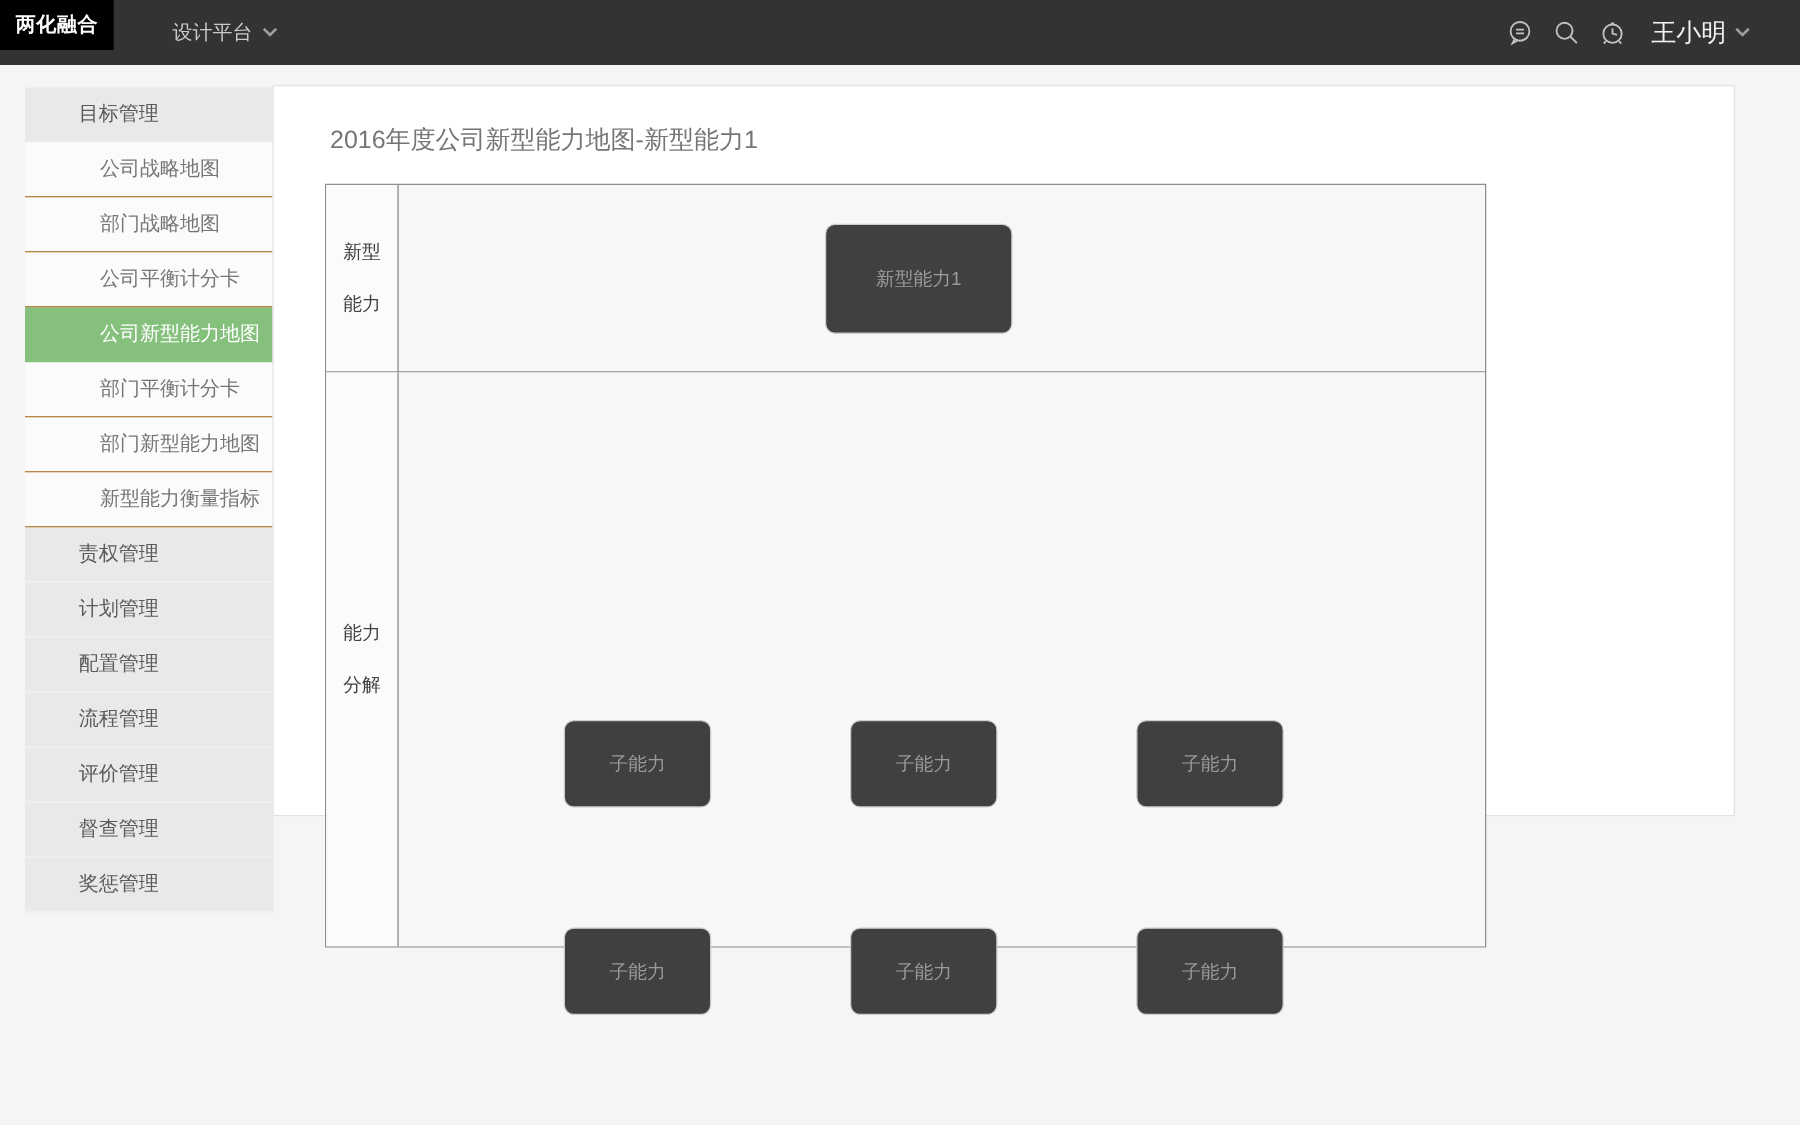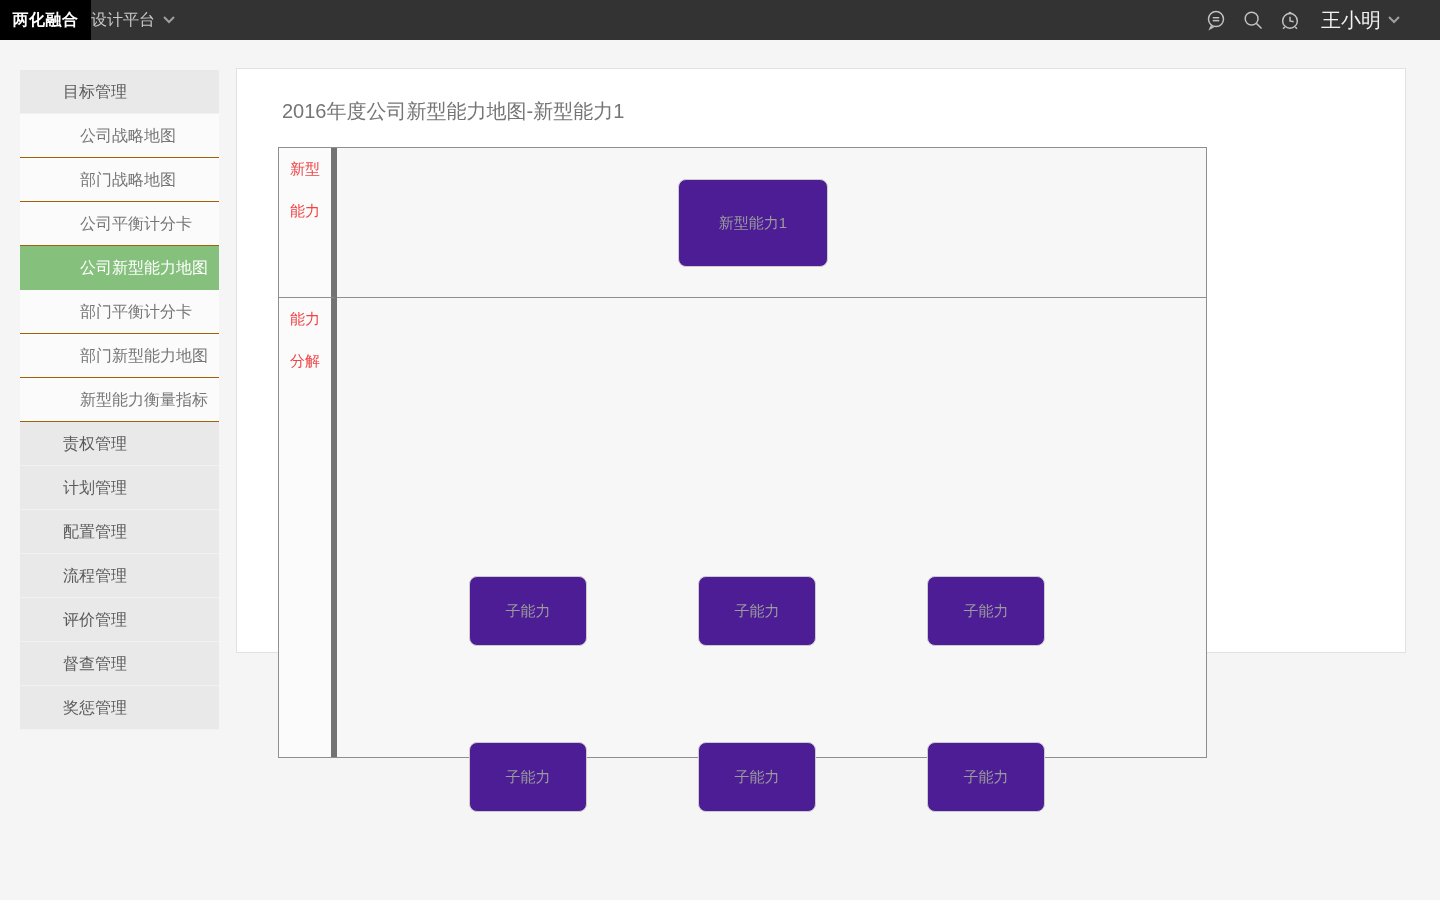--- a/index.html
+++ b/index.html
@@ -6,31 +6,31 @@
   html,body { width:1440px; height:900px; }
   body {
     font-family: "Liberation Sans", "DejaVu Sans", sans-serif;
     background: #f5f5f5;
     position: relative;
     overflow: hidden;
   }
 
   
   .topbar {
-    height:40px; background: var(--topbar_bg, #333333);
-    display:flex; align-items:center;
+    height:52px; background: var(--topbar_bg, #333333);
+    display:flex; gap:32px;
   }
   .logo {
     width:91px; height:40px; background: var(--logo_bg, #000000);
     color:#fff; font-weight:bold; font-size:16px;
     display:flex; align-items:center; justify-content:center;
     letter-spacing:0.5px; cursor:pointer;
   }
   .nav-item {
-    color:#c9c9c9; font-size:16px;
+    margin-left:15px; color:#c9c9c9; font-size:16px;
     display:flex; align-items:center; gap:8px; cursor:pointer;
   }
   .spacer { flex:1; }
   .topbar-right { display:flex; align-items:center; gap:15px; padding-right:40px; }
   .tb-icon { width:22px; height:22px; display:inline-flex; cursor:pointer; }
   .tb-icon svg { width:22px; height:22px; stroke:#c2c2c2; fill:none; stroke-width:1.6; }
   .user { display:flex; align-items:center; gap:7px; color:#f2f2f2; font-size:20px; cursor:pointer; margin-left:5px; }
   .chev { width:12px; height:8px; stroke:#9f9f9f; fill:none; stroke-width:2; }
 
   
@@ -40,46 +40,46 @@
   .side-item {
     height:44px; line-height:43px; font-size:16px; cursor:pointer;
     border-bottom:1px solid #a16207; white-space:nowrap;
   }
   .side-item.group { background:#e9e9e9; color:#5a5a5a; padding-left:43px; border-bottom:1px solid #f1f1f1; }
   .side-item.sub   { background:#fbfbfb; color:#767676; padding-left:60px; }
   .side-item.selected { background: var(--selected_green, #85c07d); color:#ffffff; border-bottom:none; }
 
   
   .panel {
-    position:absolute; left:236px; top:68px; width:1170px; height:585px;
+    position:absolute; left:218px; top:68px; width:1170px; height:585px;
     background:#ffffff; border:1px solid #e2e2e2;text-decoration:underline;
   }
   .page-title {
     position:absolute; left:45px; top:29px;
     font-size:20px; font-weight:400; color:#757575;
   }
 
   
   .map-table {
     position:absolute; left:41px; top:78px; width:929px; height:611px;
     border:1px solid #8f8f8f;
     display:grid; grid-template-columns:58px 1fr; grid-template-rows:150px 1fr;
     background:#f7f7f7;
   }
   .cell { position:relative; }
   .label-cell {
-    background:#fbfbfb; border-right:6px solid #737373;
-    display:flex; flex-direction:column; justify-content:flex-start; align-items:center;
-    font-size:15px; color:#ef4444; line-height:42px;
+    background:#fbfbfb; border-right:1px solid #737373;
+    display:flex; flex-direction:column; justify-content:center; align-items:center;
+    font-size:15px; color:#404040; line-height:42px;
   }
   .row1 { border-bottom:1px solid #8f8f8f; }
   .content-cell { background:#f7f7f7; }
 
   .cap-box {
-    position:absolute; background:#4c1d95; border:1px solid #cccccc; border-radius:8px;
+    position:absolute; background:#404040; border:1px solid #cccccc; border-radius:8px;
     display:flex; align-items:center; justify-content:center;
     color:#9b9b9b; font-size:15px; cursor:pointer;
   }
   .main-cap { left:341px; top:31px; width:150px; height:88px; }
   .sub-cap  { width:118px; height:70px;margin-top:34px; }
   .sub-r1 { top:244px; } .sub-r2 { top:410px; }
   .sub-c1 { left:132px; } .sub-c2 { left:361px; } .sub-c3 { left:590px; }
 </style>
 </head>
 <body>

